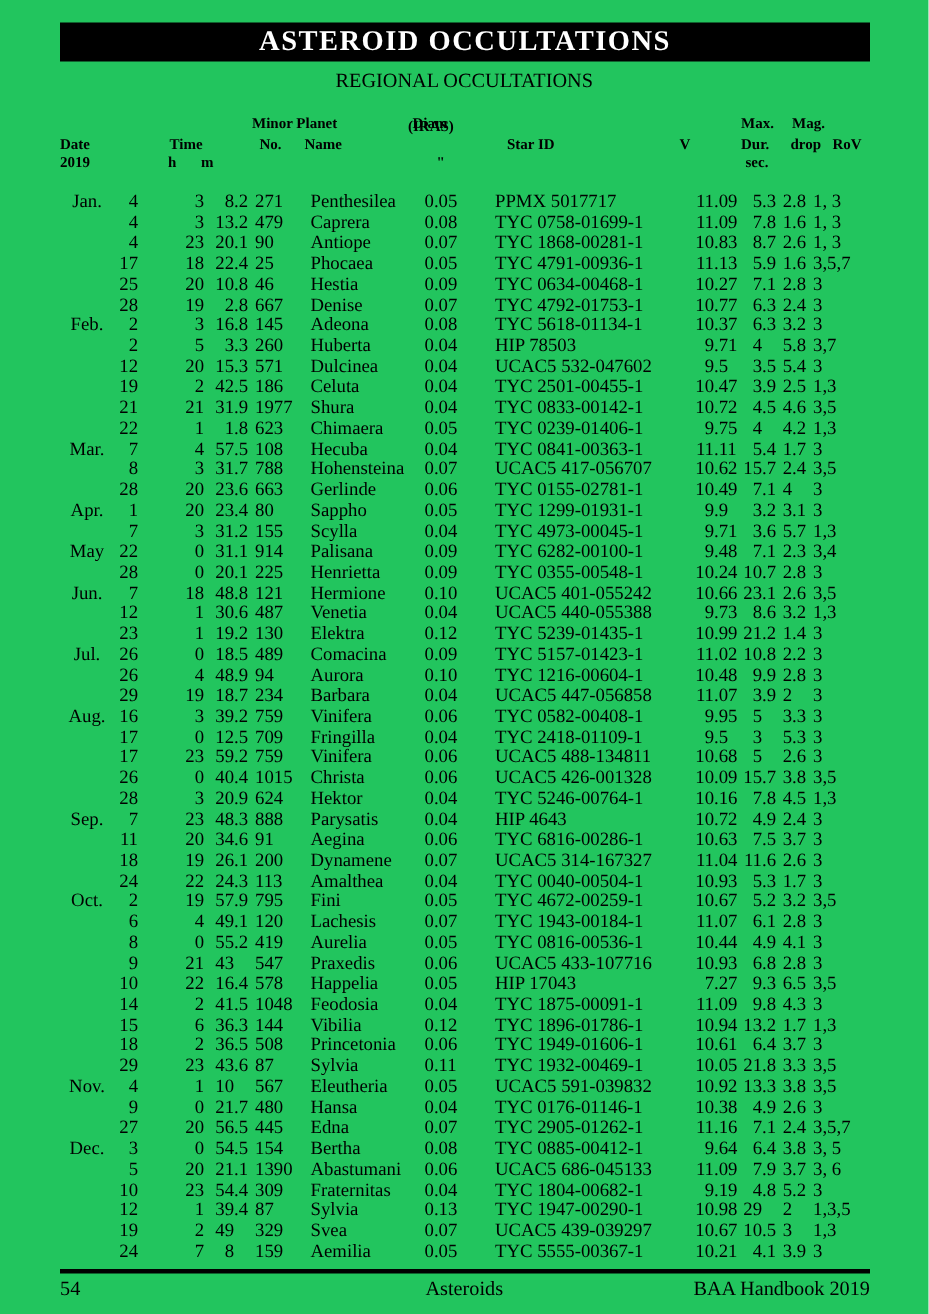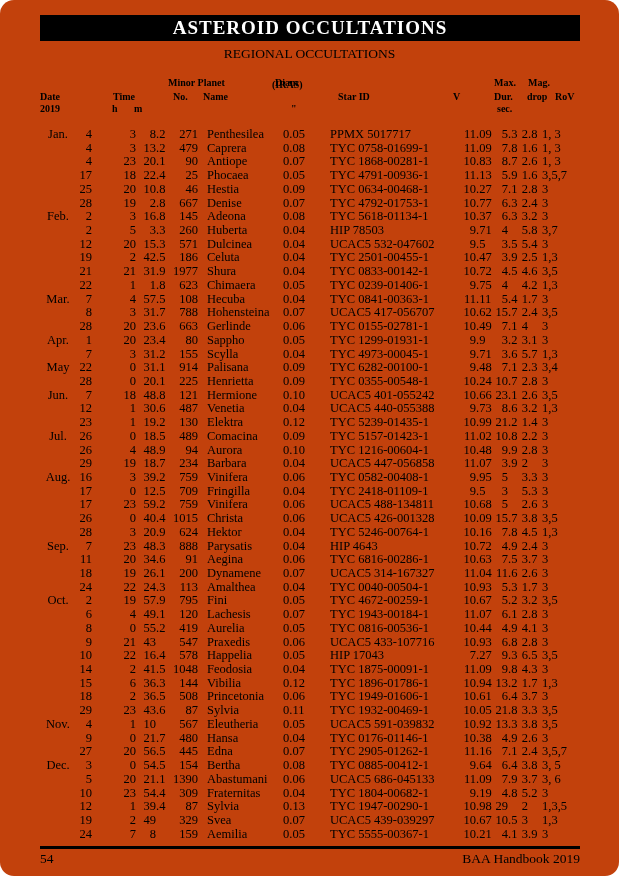--- a/index.html
+++ b/index.html
@@ -1,32 +1,32 @@
 <!DOCTYPE html>
 <html><head>
 <meta charset="utf-8">
 <style>
   html,body{margin:0;padding:0;background:#fff;}
-  .page{position:relative;width:619px;height:876px;background:#c2410c;
-        font-family:"Liberation Serif",serif;color:#000;overflow:hidden;border-radius:14px;}
+  .page{position:relative;width:619px;height:876px;background:#22c55e;
+        font-family:"Liberation Serif",serif;color:#000;overflow:hidden;}
   .title-bar{position:absolute;left:40px;top:15px;width:540px;height:26px;background:#000;
              display:flex;align-items:center;justify-content:center;}
   .title-bar span{color:#fff;font-weight:bold;font-size:19px;letter-spacing:1px;}
   .subtitle{position:absolute;left:0;top:46px;width:619px;text-align:center;font-size:13.5px;}
   .hd{position:absolute;font-size:10px;font-weight:bold;line-height:13px;white-space:pre;}
   .hs{position:absolute;font-size:10px;font-weight:bold;line-height:10px;white-space:pre;}
   .rows{position:absolute;left:40px;top:128px;width:540px;}
   .row{display:flex;height:13.72px;line-height:13.72px;font-size:12.5px;white-space:pre;}
   .row span{display:block;box-sizing:border-box;overflow:visible;}
   .c-month{width:36px;text-align:center;}
   .c-day{width:16px;text-align:right;}
   .c-h{width:44px;text-align:right;}
   .c-mi{width:20px;text-align:right;}
   .c-mf{width:14px;}
-  .c-no{width:28px;text-align:right;}
+  .c-no{width:28px;}
   .c-name{width:85px;padding-left:9px;}
   .c-diam{width:30px;}
   .c-star{width:145px;padding-left:17px;}
   .c-vi{width:18px;text-align:right;}
   .c-vf{width:18px;}
   .c-di{width:14px;text-align:right;}
   .c-df{width:10px;}
   .c-pi{width:10px;text-align:right;}
   .c-pf{width:12px;}
   .c-rov{width:40px;padding-left:2px;}
@@ -122,16 +122,17 @@
       <div class="row"><span class="c-month"></span><span class="c-day">5</span><span class="c-h">20</span><span class="c-mi">21</span><span class="c-mf">.1</span><span class="c-no">1390</span><span class="c-name">Abastumani</span><span class="c-diam">0.06</span><span class="c-star">UCAC5 686-045133</span><span class="c-vi">11</span><span class="c-vf">.09</span><span class="c-di">7</span><span class="c-df">.9</span><span class="c-pi">3</span><span class="c-pf">.7</span><span class="c-rov">3, 6</span></div>
       <div class="row"><span class="c-month"></span><span class="c-day">10</span><span class="c-h">23</span><span class="c-mi">54</span><span class="c-mf">.4</span><span class="c-no">309</span><span class="c-name">Fraternitas</span><span class="c-diam">0.04</span><span class="c-star">TYC 1804-00682-1</span><span class="c-vi">9</span><span class="c-vf">.19</span><span class="c-di">4</span><span class="c-df">.8</span><span class="c-pi">5</span><span class="c-pf">.2</span><span class="c-rov">3</span></div>
       <div class="row"><span class="c-month"></span><span class="c-day">12</span><span class="c-h">1</span><span class="c-mi">39</span><span class="c-mf">.4</span><span class="c-no">87</span><span class="c-name">Sylvia</span><span class="c-diam">0.13</span><span class="c-star">TYC 1947-00290-1</span><span class="c-vi">10</span><span class="c-vf">.98</span><span class="c-di">29</span><span class="c-df"></span><span class="c-pi">2</span><span class="c-pf"></span><span class="c-rov">1,3,5</span></div>
       <div class="row"><span class="c-month"></span><span class="c-day">19</span><span class="c-h">2</span><span class="c-mi">49</span><span class="c-mf"></span><span class="c-no">329</span><span class="c-name">Svea</span><span class="c-diam">0.07</span><span class="c-star">UCAC5 439-039297</span><span class="c-vi">10</span><span class="c-vf">.67</span><span class="c-di">10</span><span class="c-df">.5</span><span class="c-pi">3</span><span class="c-pf"></span><span class="c-rov">1,3</span></div>
       <div class="row"><span class="c-month"></span><span class="c-day">24</span><span class="c-h">7</span><span class="c-mi">8</span><span class="c-mf"></span><span class="c-no">159</span><span class="c-name">Aemilia</span><span class="c-diam">0.05</span><span class="c-star">TYC 5555-00367-1</span><span class="c-vi">10</span><span class="c-vf">.21</span><span class="c-di">4</span><span class="c-df">.1</span><span class="c-pi">3</span><span class="c-pf">.9</span><span class="c-rov">3</span></div>
     </div>
 
   <div class="footer-rule"></div>
   <div class="footer">
     <span class="fl">54</span>
+    <span class="fc">Asteroids</span>
     <span class="fr">BAA Handbook 2019</span>
   </div>
 
 </div>
 
 </body></html>

